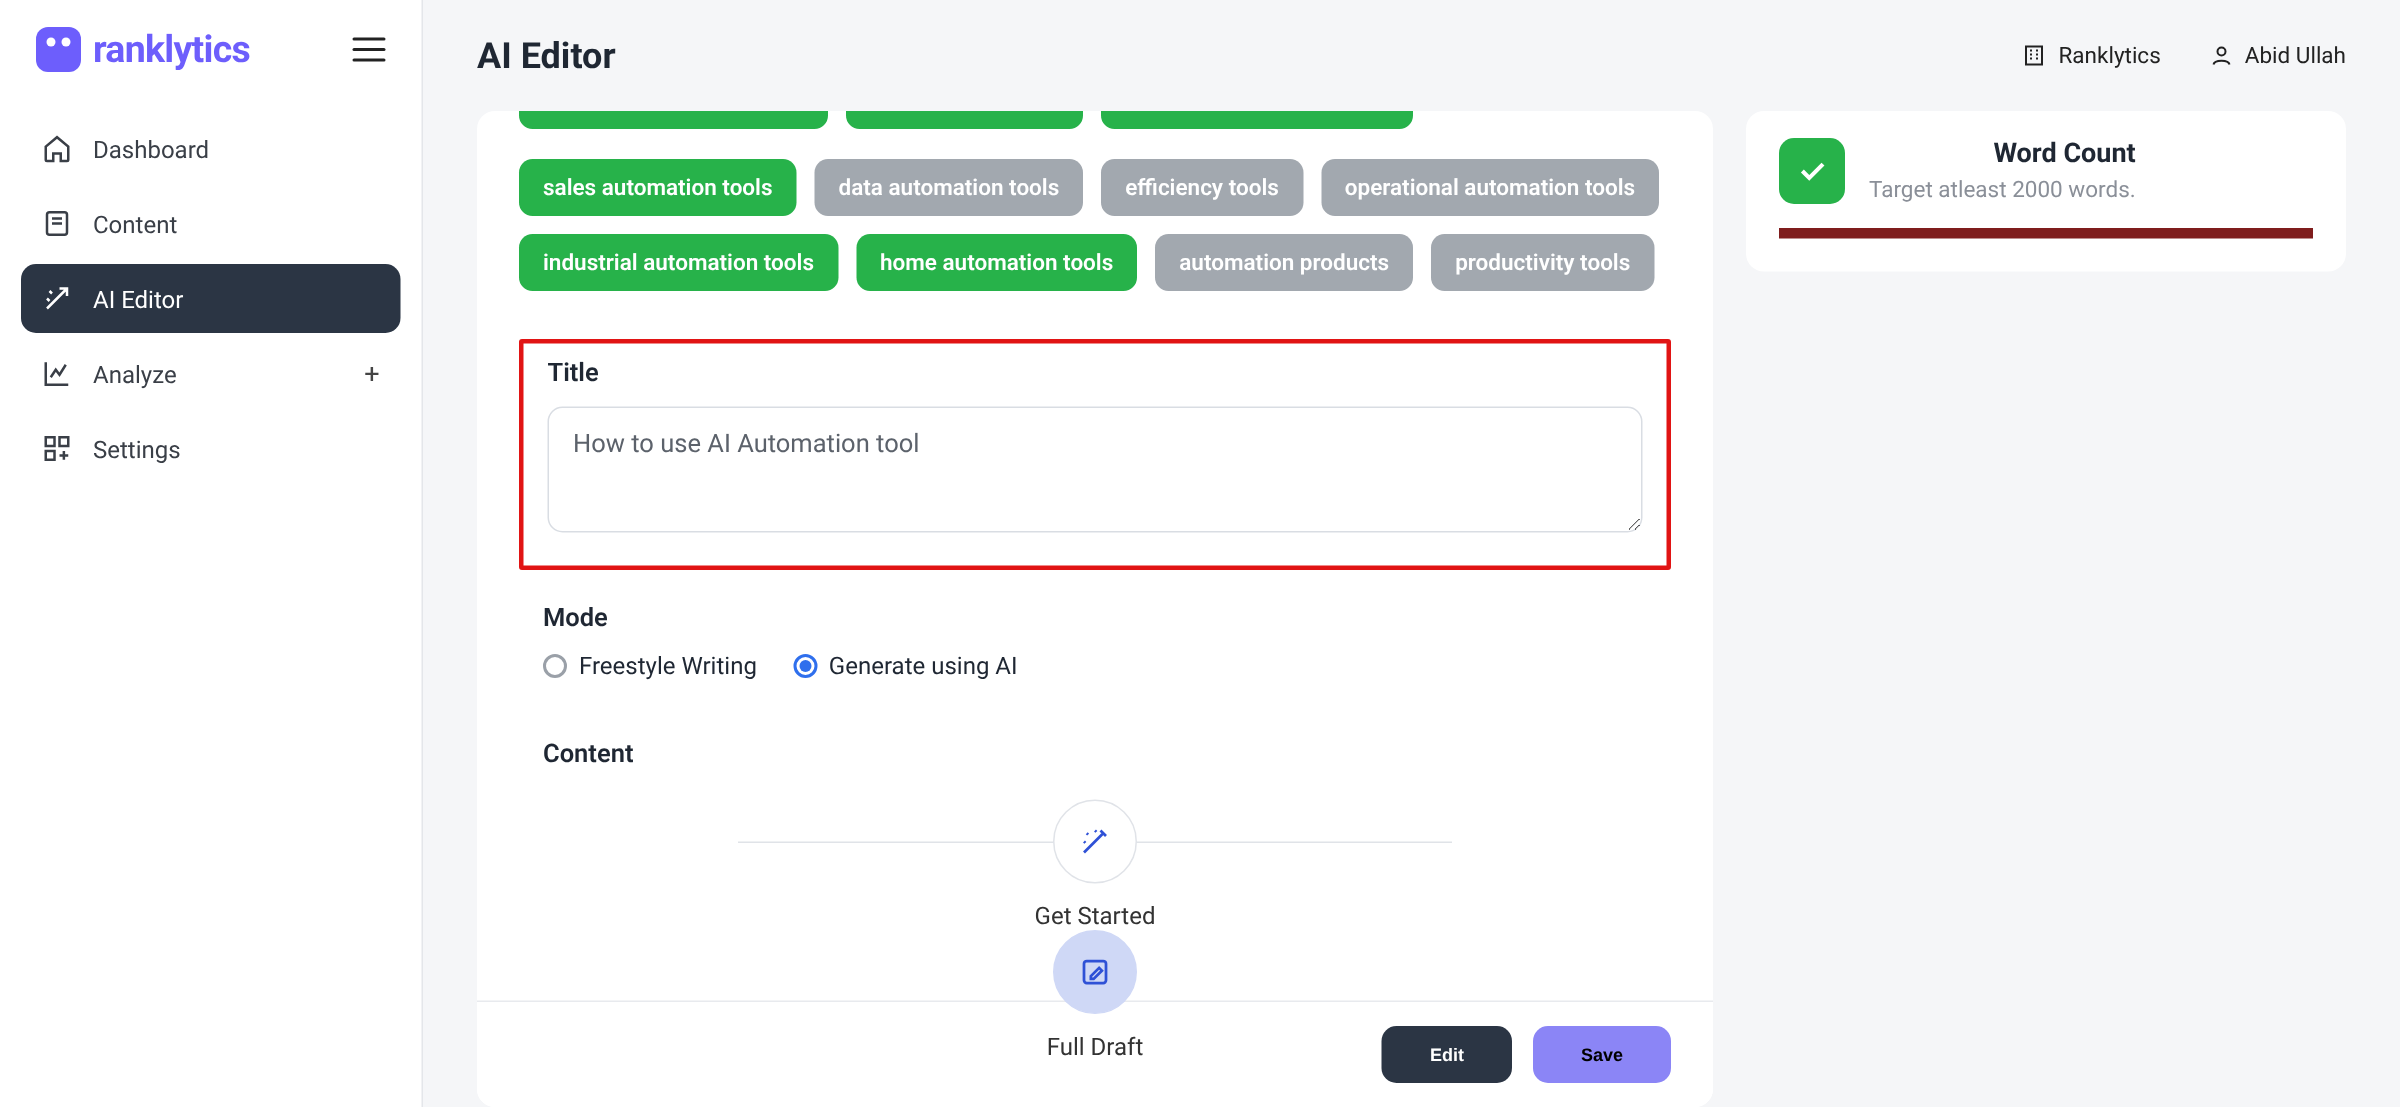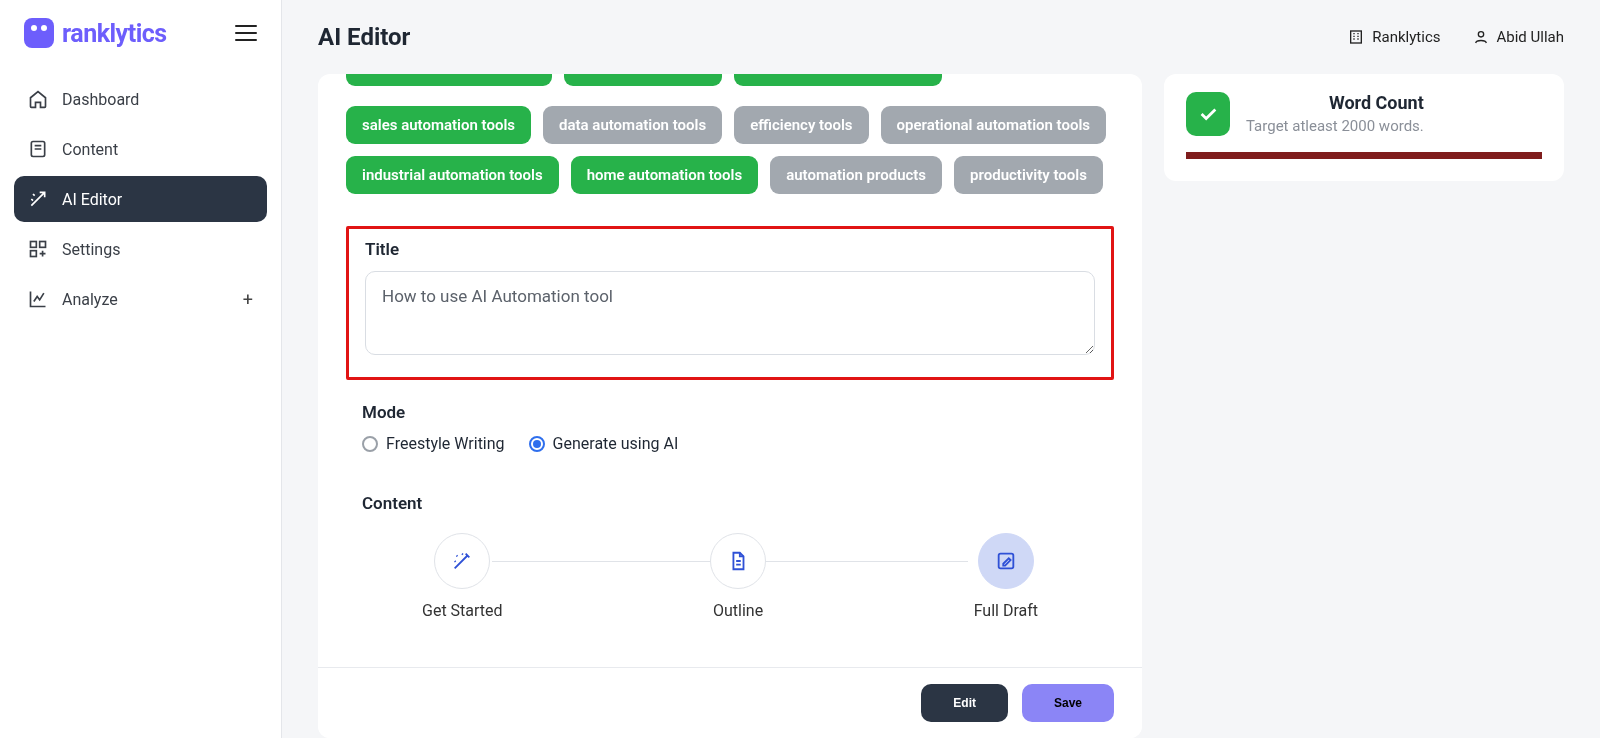--- a/index.html
+++ b/index.html
@@ -170,20 +170,21 @@
   .radio.selected .dot { border-color: #2f6fed; }
   .radio.selected .dot::after {
     content:""; width: 8px; height: 8px; border-radius:50%; background:#2f6fed;
   }
 
   .content-block { padding: 40px 44px 0 44px; }
   .steps {
     display: flex; align-items: center; justify-content: space-between;
     padding: 8px 60px 0 60px;
     position: relative;
+    flex-direction: column;
   }
   .steps::before {
     content:"";
     position:absolute;
     top: 36px;
     left: 130px; right: 130px;
     height: 1px;
     background: #e0e3e8;
     z-index:0;
   }
@@ -281,36 +282,36 @@
         <span class="nav-icon">
           <svg width="20" height="20" viewBox="0 0 24 24" fill="none" stroke="currentColor" stroke-width="2">
               <path d="M4 20L20 4M14 4h6v6M6 6l2 2M4 12l2 2"></path>
             </svg>
         </span>
         <span>AI Editor</span>
       </div>
       <div class="nav-item">
         <span class="nav-icon">
           <svg width="20" height="20" viewBox="0 0 24 24" fill="none" stroke="currentColor" stroke-width="2">
+              <path d="M3 3v18h18M7 15l4-6 3 4 5-8"></path>
+            </svg>
+        </span>
+        <span>Analyze</span>
+        <span class="plus">+</span>
+      </div>
+      <div class="nav-item">
+        <span class="nav-icon">
+          <svg width="20" height="20" viewBox="0 0 24 24" fill="none" stroke="currentColor" stroke-width="2">
               <rect x="3" y="3" width="7" height="7"></rect>
               <rect x="14" y="3" width="7" height="7"></rect>
               <rect x="3" y="14" width="7" height="7"></rect>
               <path d="M17.5 14v7M14 17.5h7"></path>
             </svg>
         </span>
         <span>Settings</span>
-      </div>
-      <div class="nav-item">
-        <span class="nav-icon">
-          <svg width="20" height="20" viewBox="0 0 24 24" fill="none" stroke="currentColor" stroke-width="2">
-              <path d="M3 3v18h18M7 15l4-6 3 4 5-8"></path>
-            </svg>
-        </span>
-        <span>Analyze</span>
-        <span class="plus">+</span>
       </div>
     </nav>
   </aside>
 
   <main class="main">
     <div class="topbar">
       <div class="page-title">AI Editor</div>
       <div class="top-right">
         <div class="top-chip">
           <svg width="16" height="16" viewBox="0 0 24 24" fill="none" stroke="currentColor" stroke-width="2">
@@ -371,29 +372,20 @@
         <div class="content-block">
           <div class="field-label">Content</div>
           <div class="steps">
             <div class="step">
               <div class="step-circle">
                 <svg width="22" height="22" viewBox="0 0 24 24" fill="none" stroke="currentColor" stroke-width="2">
                     <path d="M4 20L18 6M16 4l4 4M6 6l1 1M4 12l1 1M12 4l1 1"></path>
                   </svg>
               </div>
               <div class="step-label">Get Started</div>
-            </div>
-            <div class="step">
-              <div class="step-circle">
-                <svg width="22" height="22" viewBox="0 0 24 24" fill="none" stroke="currentColor" stroke-width="2">
-                    <path d="M7 3h7l4 4v14H7z"></path>
-                    <path d="M14 3v4h4M10 12h5M10 16h5"></path>
-                  </svg>
-              </div>
-              <div class="step-label">Outline</div>
             </div>
             <div class="step active">
               <div class="step-circle">
                 <svg width="22" height="22" viewBox="0 0 24 24" fill="none" stroke="currentColor" stroke-width="2">
                     <rect x="4" y="4" width="16" height="16" rx="2"></rect>
                     <path d="M9 15l6-6 2 2-6 6H9v-2z"></path>
                   </svg>
               </div>
               <div class="step-label">Full Draft</div>
             </div>

